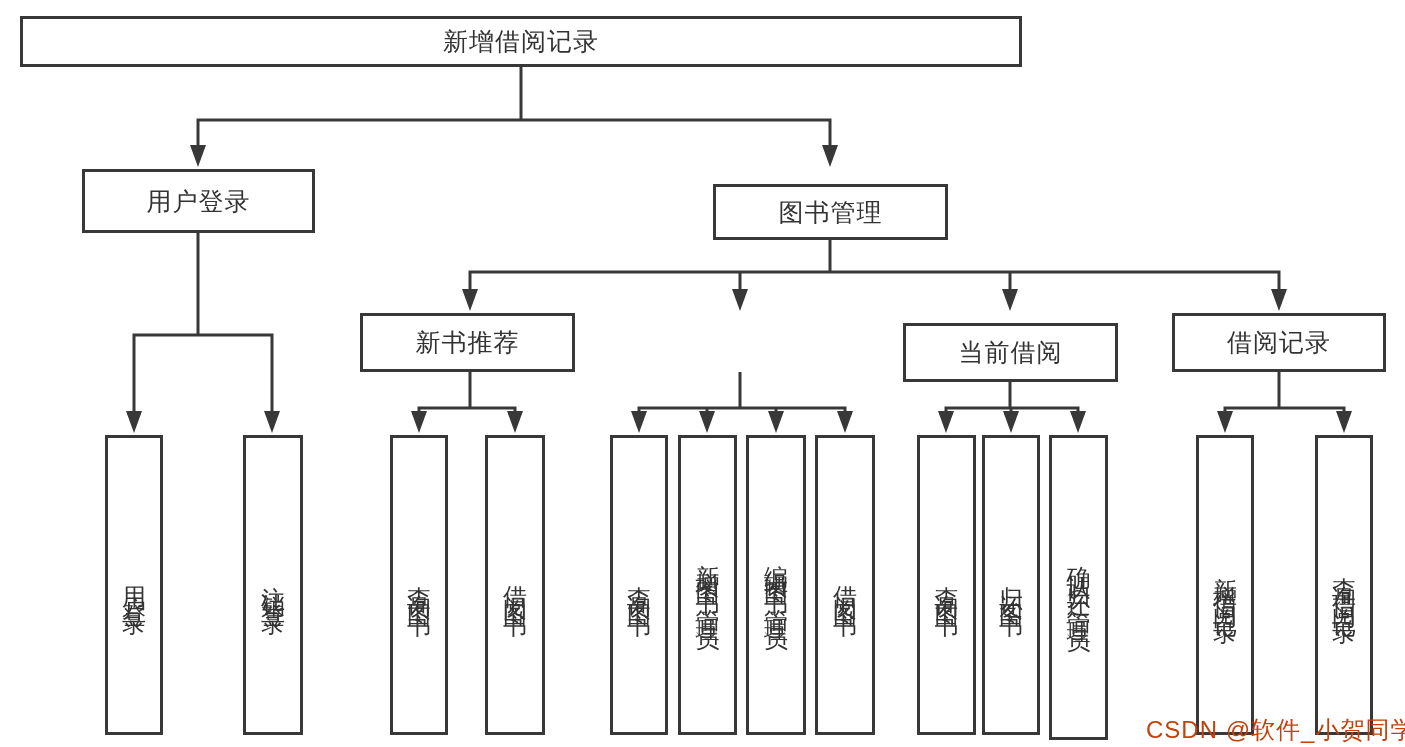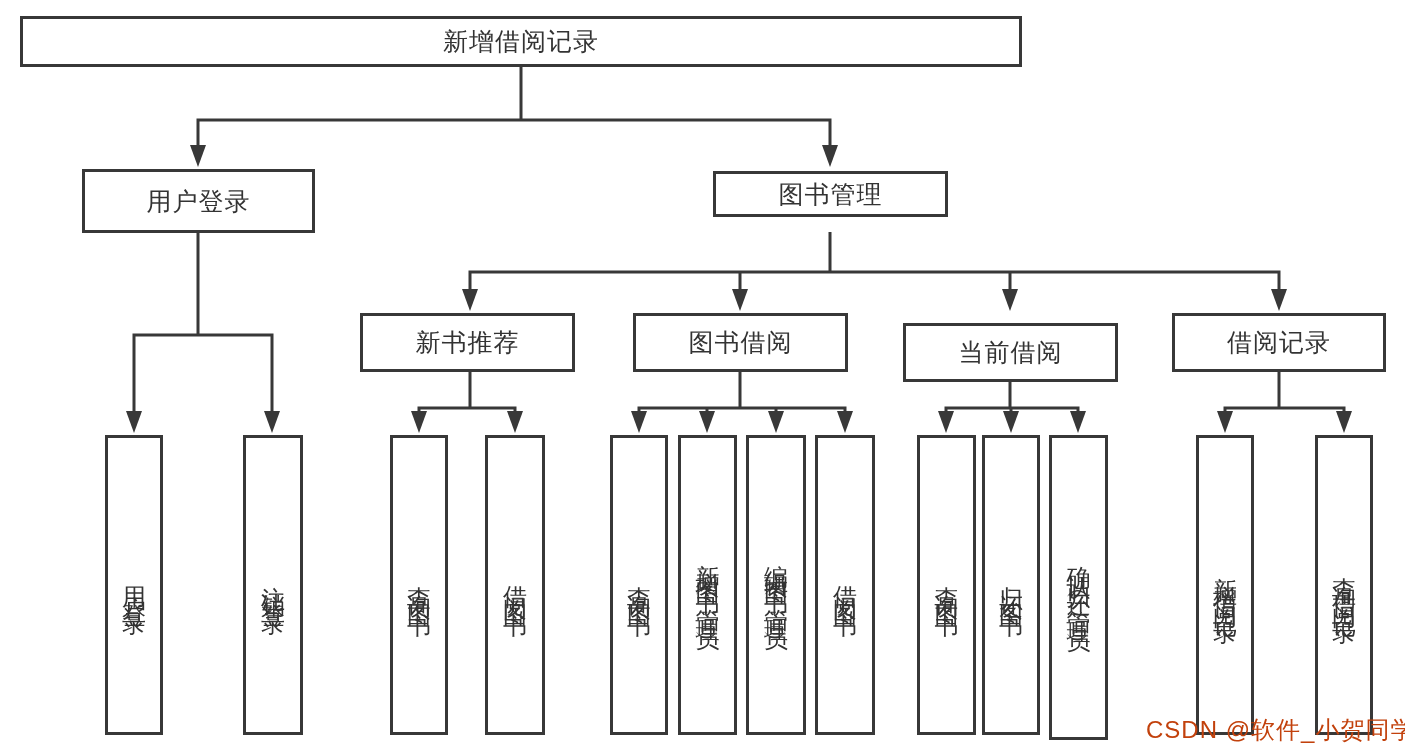--- a/index.html
+++ b/index.html
@@ -110,29 +110,26 @@
     </g>
   </svg>
 
   <div class="node node-h" style="left:20px;top:16px;width:1002px;height:51px">
     <span>新增借阅记录</span>
   </div>
 
   <div class="node node-h" style="left:82px;top:169px;width:233px;height:64px">
     <span>用户登录</span>
   </div>
-  <div class="node node-h" style="left:713px;top:171px;width:235px;height:46px">
+  <div class="node node-h" style="left:713px;top:184px;width:235px;height:56px">
     <span>图书管理</span>
   </div>
 
   <div class="node node-h" style="left:360px;top:313px;width:215px;height:59px">
     <span>新书推荐</span>
-  </div>
-  <div class="node node-h" style="left:633px;top:313px;width:215px;height:59px">
-    <span>图书借阅</span>
   </div>
   <div class="node node-h" style="left:903px;top:323px;width:215px;height:59px">
     <span>当前借阅</span>
   </div>
   <div class="node node-h" style="left:1172px;top:313px;width:214px;height:59px">
     <span>借阅记录</span>
   </div>
 
   <div class="node node-v" style="left:105px;top:435px;width:58px;height:300px">
     <span class="vtext">用户登录</span>

